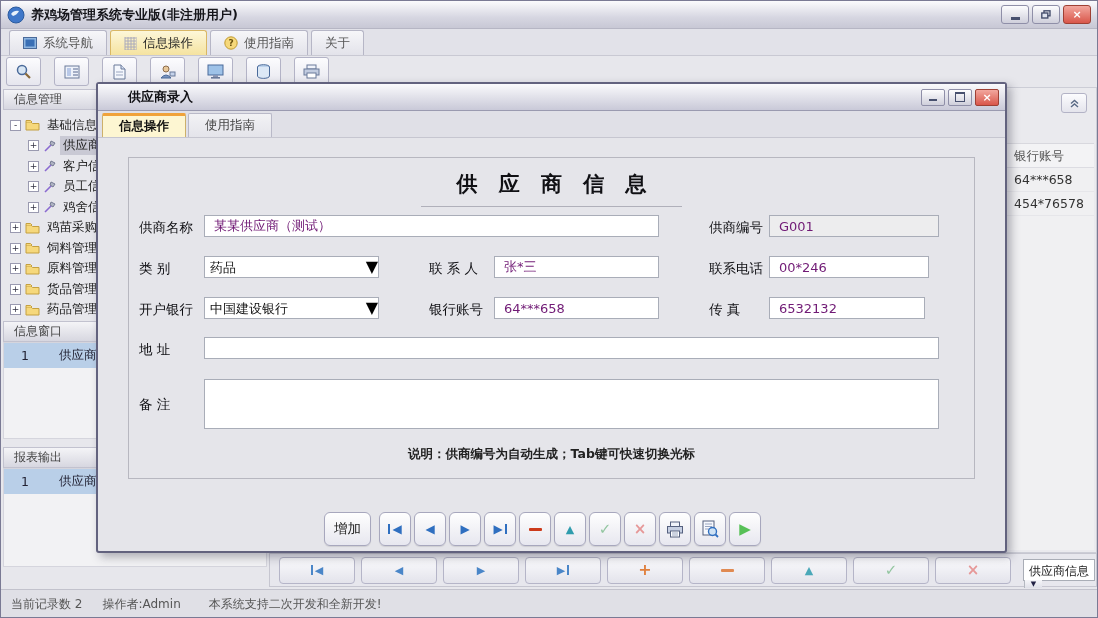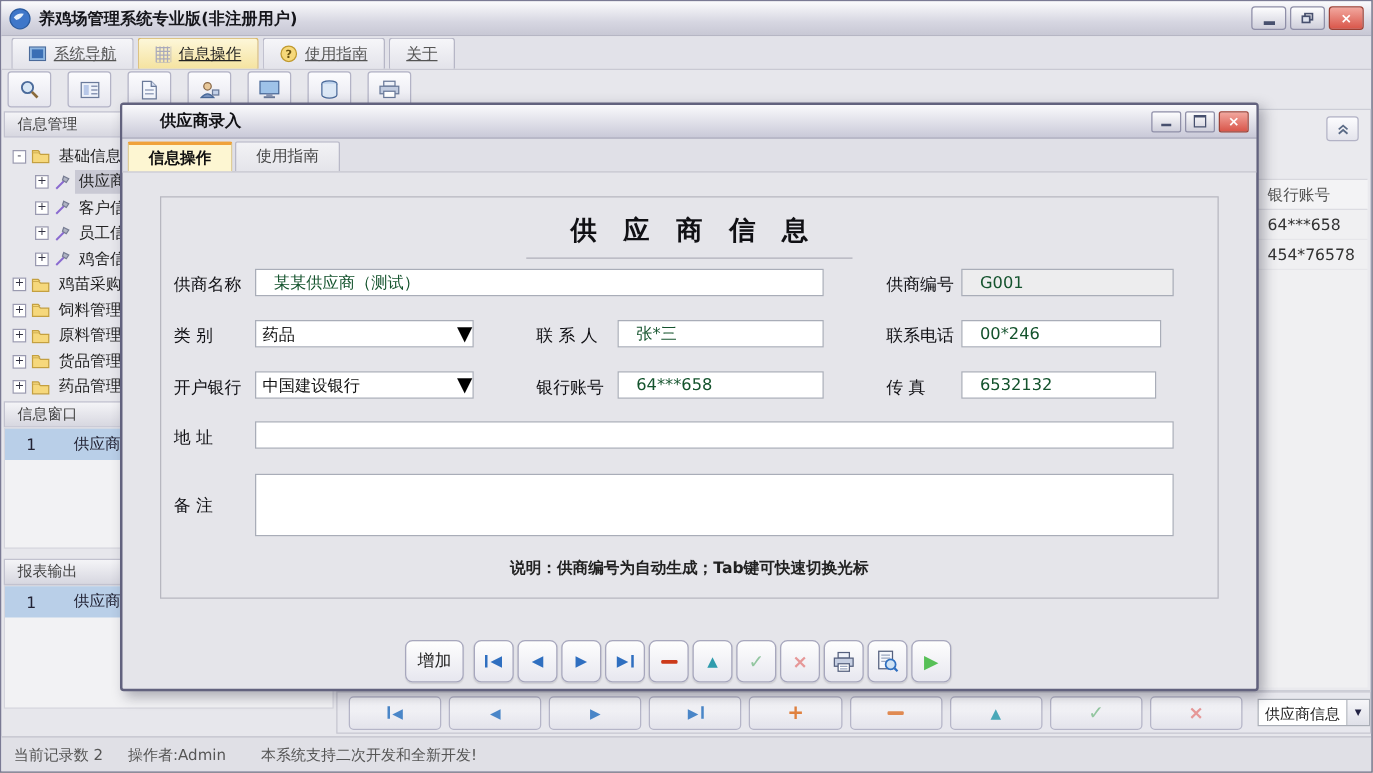--- a/index.html
+++ b/index.html
@@ -14,21 +14,21 @@
   .win-ctrls{margin-left:auto;display:flex;gap:3px;}
   .wbtn{width:26px;height:17px;border:1px solid #8f8fa8;border-radius:3px;
     background:linear-gradient(#fdfdfe,#cfcfdb);display:flex;align-items:center;justify-content:center;}
   .wbtn.close{background:linear-gradient(#f2a79e,#d9564a);border-color:#9e4034;}
   .ico-min{display:block;width:9px;height:3px;background:#47506e;margin-top:7px;}
   
   .tabbar{position:absolute;left:0;top:28px;right:0;height:27px;background:#e2e2e9;
     border-bottom:1px solid #c9c9d3;display:flex;align-items:flex-end;padding-left:8px;gap:3px;box-sizing:border-box;}
   .tab{height:25px;box-sizing:border-box;display:flex;align-items:center;gap:6px;padding:0 13px;
     border:1px solid #b6b6c6;border-bottom:none;border-radius:3px 3px 0 0;
-    background:linear-gradient(#f6f6f9,#e3e3ea);font-size:12.5px;color:#555;text-decoration:underline;}
+    background:linear-gradient(#f6f6f9,#e3e3ea);font-size:12.5px;color:#555;}
   .tab.active{background:linear-gradient(#fdf7d9,#f5e3a0);border-color:#d9b765;color:#222;}
   
   .toolbar{position:absolute;left:0;top:55px;right:0;height:31px;display:flex;align-items:center;gap:13px;padding-left:5px;}
   .tbtn{width:33px;height:27px;border:1px solid #b3b3c6;border-radius:3px;
     background:linear-gradient(#fcfcfe,#e6e6ee);display:flex;align-items:center;justify-content:center;}
   
   .side-header{position:absolute;left:2px;width:264px;height:21px;box-sizing:border-box;
     background:linear-gradient(#f4f4f7,#d7d7e0);border:1px solid #c2c2cf;
     font-size:12px;color:#444;line-height:19px;padding-left:10px;}
   .tree{position:absolute;left:2px;top:111px;width:264px;height:207px;font-size:12.5px;color:#222;padding-top:3px;box-sizing:border-box;}
@@ -52,21 +52,21 @@
   .grid{position:absolute;left:2px;top:55px;right:2px;bottom:2px;background:#f0f0f2;border-top:1px solid #d8d8de;}
   .grid-header{height:23px;border-bottom:1px solid #dcdce2;background:#f3f3f5;position:relative;}
   .grid-header span{position:absolute;left:742px;line-height:23px;font-size:12.5px;color:#555;}
   .grid-row{height:23px;border-bottom:1px solid #e6e6ea;position:relative;}
   .grid-row span{position:absolute;left:742px;line-height:23px;font-size:12.5px;color:#333;}
   
   .bottom-nav{position:absolute;left:268px;top:552px;width:828px;height:34px;background:#e7e7ed;
     border:1px solid #c6c6d0;box-sizing:border-box;display:flex;align-items:center;gap:6px;padding-left:9px;}
   .nbtn{width:74px;height:25px;border:1px solid #b5b5c8;border-radius:4px;
     background:linear-gradient(#fbfbfd,#e3e3eb);display:flex;align-items:center;justify-content:center;gap:2px;}
-  .combo{height:22px;box-sizing:border-box;border:1px solid #a9adb6;background:#fff;display:flex;align-items:stretch;}
+  .combo{height:22px;box-sizing:border-box;border:1px solid #a9adb6;background:#fff;display:flex;align-items:stretch;flex-direction:column;}
   .combo .val{padding:3px 5px 0 5px;font-size:12px;color:#222;white-space:nowrap;}
   .combo .arr{width:17px;border-left:1px solid #b4b8c0;background:linear-gradient(#f6f6f9,#dfe0e8);
     display:flex;align-items:center;justify-content:center;font-size:7px;color:#224;}
   .bottom-nav .combo{margin-left:6px;}
   
   .g{line-height:1;}
   .blue{color:#2f6fc0;font-size:12px;}
   .blue2{color:#4a86c8;font-size:11px;}
   .vbar{display:inline-block;width:2px;height:10px;background:#2f6fc0;}
   .vbar2{background:#4a86c8;}
@@ -98,21 +98,21 @@
   .dtab{height:24px;box-sizing:border-box;padding:0 16px;font-size:12.5px;display:flex;align-items:center;
     border:1px solid #b9b9c8;border-bottom:none;border-radius:2px 2px 0 0;
     background:linear-gradient(#f2f2f5,#e4e4ea);color:#444;}
   .dtab.active{background:#fdf6d2;border-top:3px solid #f0a23a;border-left-color:#cdb06a;border-right-color:#cdb06a;font-weight:600;color:#111;}
   .groupbox{position:absolute;left:30px;top:73px;width:845px;height:320px;border:1px solid #b7b7c0;}
   .gb-heading{position:absolute;top:12px;left:0;width:100%;text-align:center;}
   .gb-heading span{display:inline-block;font-size:21px;font-weight:700;letter-spacing:7px;color:#101014;
     border-bottom:1px solid #b0b0ba;padding:0 28px 8px 35px;}
   .flabel{position:absolute;font-size:13.5px;color:#101014;white-space:nowrap;}
   .finput{position:absolute;height:22px;box-sizing:border-box;border:1px solid #a9adb8;background:#fff;
-    font-size:13px;padding:0 14px;color:#14532d;font-family:inherit;outline:none;}
+    font-size:13px;padding:0 9px;color:#701a75;font-family:inherit;outline:none;}
   .finput.ro{background:#ededee;}
   .ftext{position:absolute;box-sizing:border-box;border:1px solid #a9adb8;background:#fff;
     font-size:13px;padding:2px 5px;color:#111;font-family:inherit;resize:none;outline:none;}
   .fcombo{position:absolute;height:22px;box-sizing:border-box;border:1px solid #a9adb8;background:#fff;display:flex;}
   .fcombo .val{flex:1;font-size:13px;color:#111;padding:2px 5px 0 5px;white-space:nowrap;overflow:hidden;}
   .fnote{position:absolute;top:288px;left:0;width:100%;text-align:center;font-size:12.5px;font-weight:600;color:#222;}
   .dlg-btns{position:absolute;left:226px;top:428px;display:flex;gap:3px;}
   .abtn{height:34px;box-sizing:border-box;border:1px solid #a7a7bd;border-radius:6px;
     background:linear-gradient(#fefefe,#e7e7ef);display:flex;align-items:center;justify-content:center;gap:2px;
     box-shadow:0 1px 1px rgba(0,0,0,.1);}

